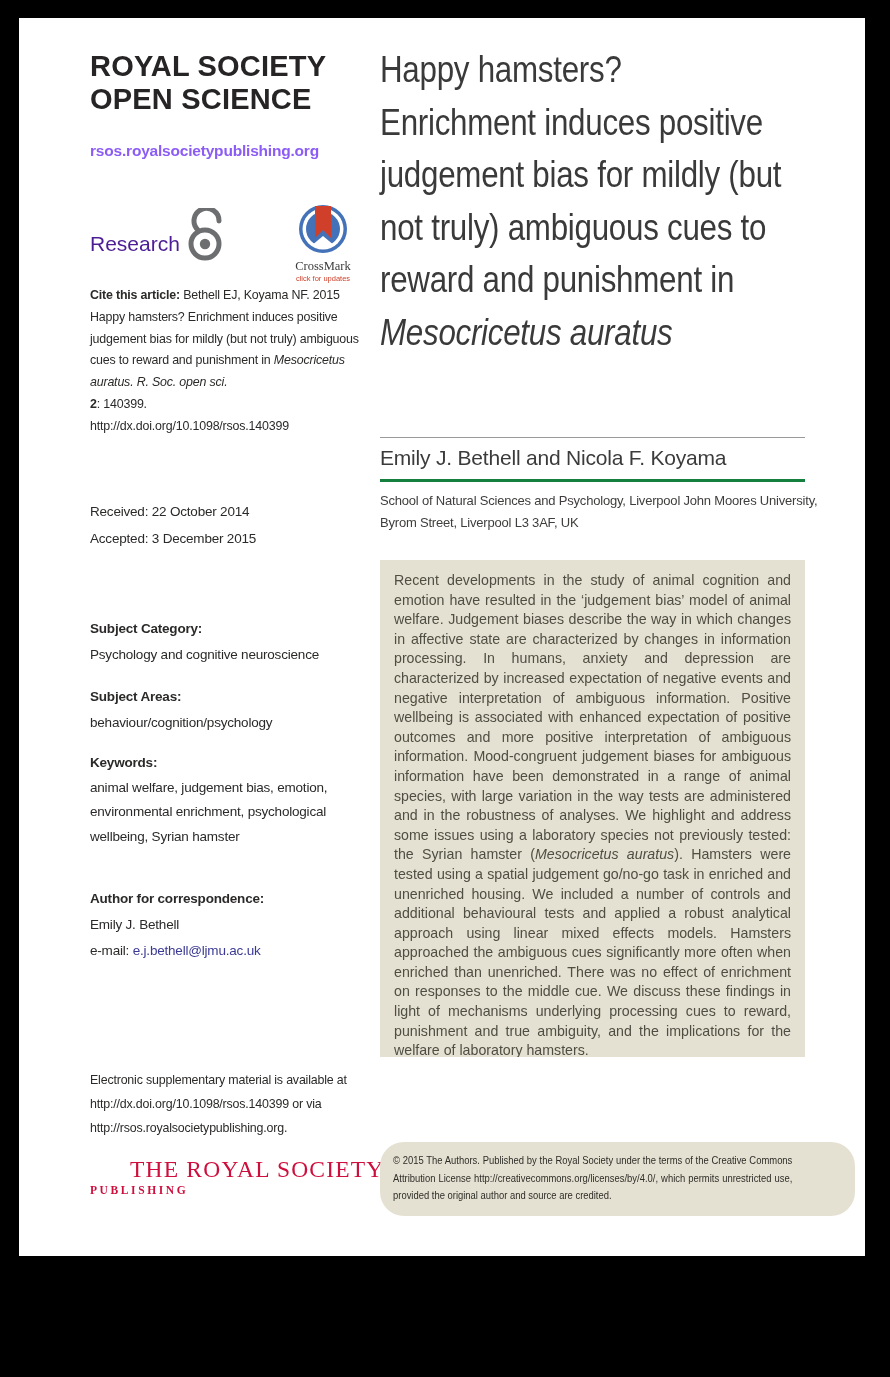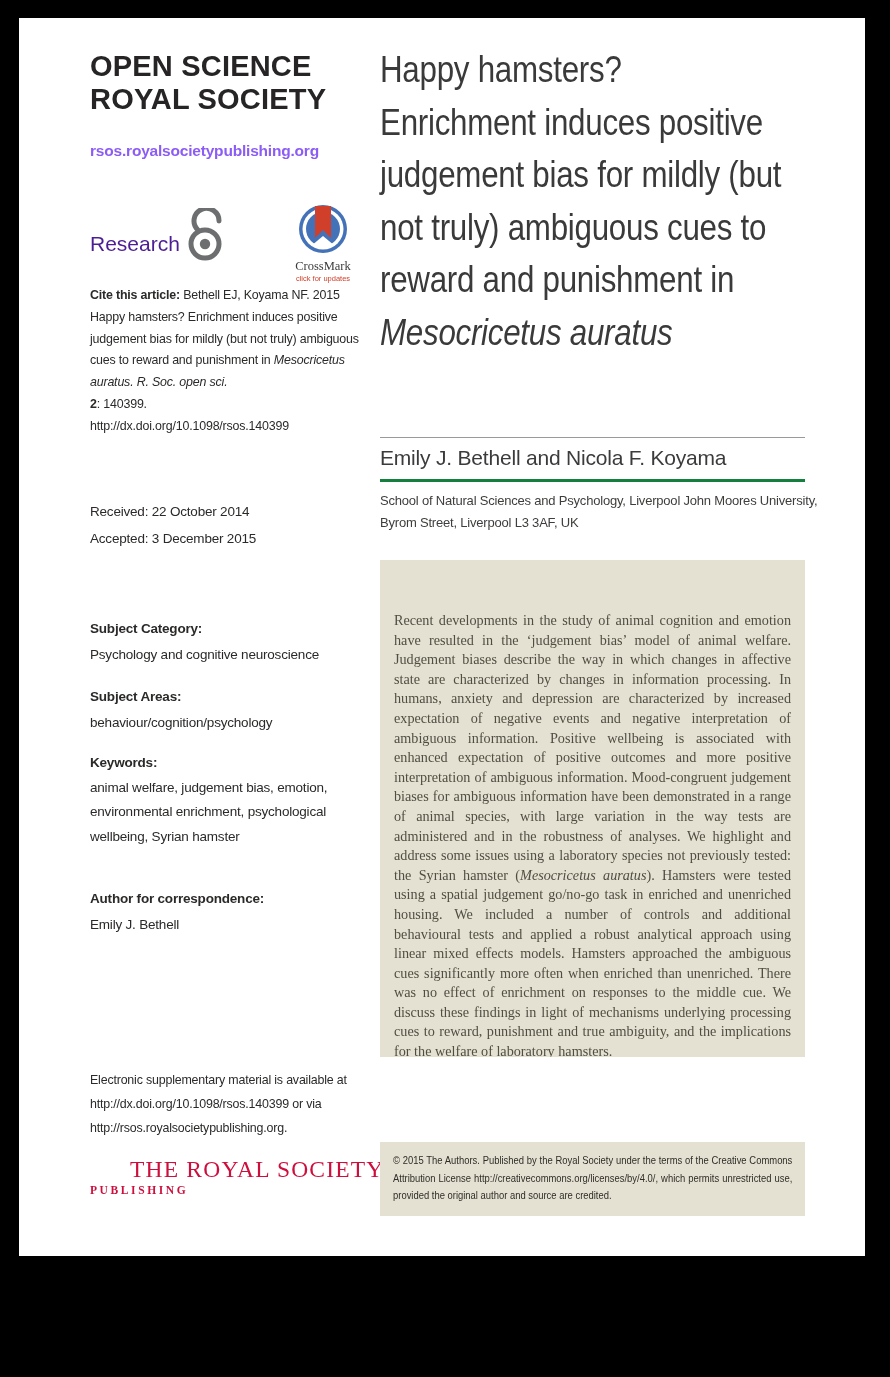--- a/index.html
+++ b/index.html
@@ -60,40 +60,40 @@
   }
   .affiliation{
     position:absolute;left:361px;top:472px;width:460px;
     font-size:13px;line-height:22px;color:#3f3e3c;letter-spacing:-.2px;
   }
   .abstract-box{
     position:absolute;left:361px;top:542px;width:425px;height:497px;
     background:#e5e1d2;box-sizing:border-box;padding:11px 14px;overflow:hidden;
   }
   .abstract-text{
-    font-family:Liberation Serif, serif;font-size:14.2px;line-height:19.6px;
-    color:#4f4e42;text-align:justify;margin-top:40px;
+    font-family:Liberation Sans, sans-serif;font-size:14.2px;line-height:19.6px;
+    color:#4f4e42;text-align:justify;
   }
   .license-box{
-    position:absolute;left:361px;top:1124px;width:425px;height:74px;
-    background:#e5e1d2;box-sizing:border-box;padding:10px 13px;overflow:hidden;
+    position:absolute;left:361px;top:1124px;width:475px;height:74px;
+    background:#e5e1d2;box-sizing:border-box;padding:10px 13px;overflow:hidden;border-radius:24px;
   }
   .license-text{
     font-size:11.5px;line-height:17.5px;color:#2e2d28;text-align:justify;
     transform:scaleX(.82);transform-origin:left top;width:487px;
   }
 </style>
 </head>
 <body>
 
 <div class="page">
 
   <div class="logo">
+    <div>ROYAL SOCIETY</div>
     <div>OPEN SCIENCE</div>
-    <div>ROYAL SOCIETY</div>
   </div>
 
   <div class="jurl">rsos.royalsocietypublishing.org</div>
 
   <div class="research-row">
     <div class="research-label">Research</div>
 
     <svg class="oa-icon" width="46" height="56" viewBox="0 0 46 56">
       <path d="M 14 22 A 12.5 12.5 0 1 1 35 13" fill="none" stroke="#6d6e70" stroke-width="5" stroke-linecap="round"></path>
       <circle cx="21" cy="36" r="14" fill="none" stroke="#6d6e70" stroke-width="5"></circle>
@@ -139,20 +139,23 @@
   </div>
 
   <div class="smallblock meta keywords">
     <div class="mh">Keywords:</div>
     <div>animal welfare, judgement bias, emotion, environmental enrichment, psychological wellbeing, Syrian hamster</div>
   </div>
 
   <div class="smallblock correspond">
     <div class="mh" style="font-weight:bold">Author for correspondence:</div>
     <div>Emily J. Bethell</div>
+    <div>
+      <span>e-mail: </span><span class="email-link">e.j.bethell@ljmu.ac.uk</span>
+    </div>
   </div>
 
   <div class="smallblock cond suppl">Electronic supplementary material is available at http://dx.doi.org/10.1098/rsos.140399 or via http://rsos.royalsocietypublishing.org.</div>
 
   <div class="publogo">
     <div class="pl1">THE ROYAL SOCIETY</div>
     <div class="pl2">PUBLISHING</div>
   </div>
 
   <div class="title">

